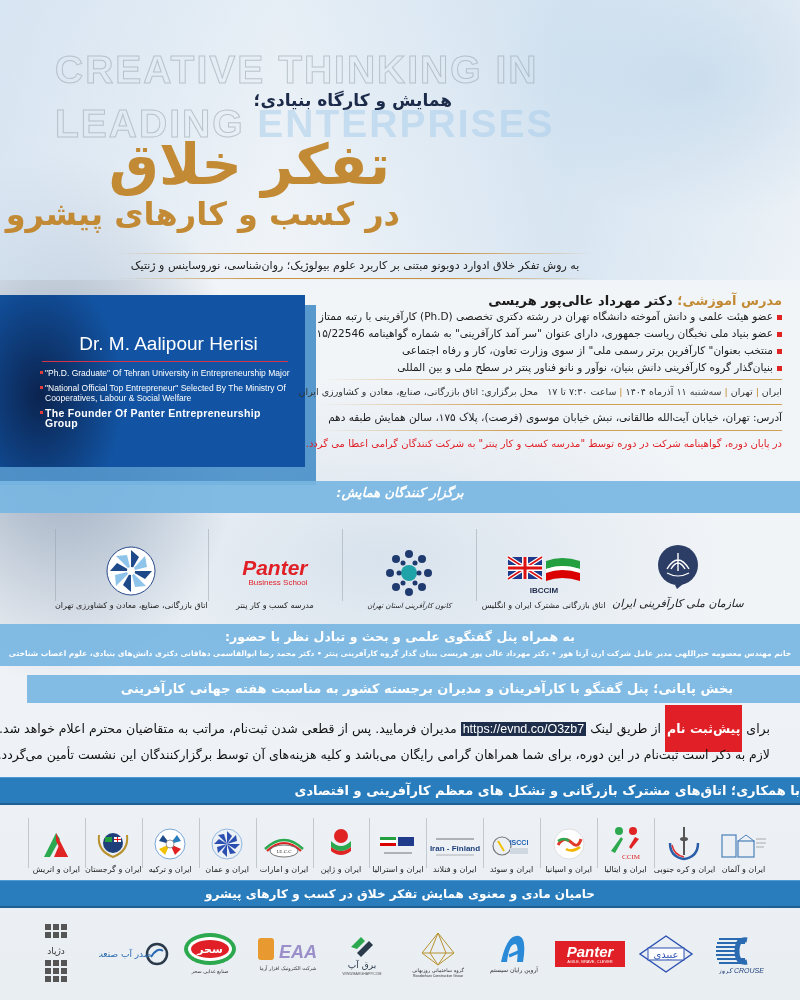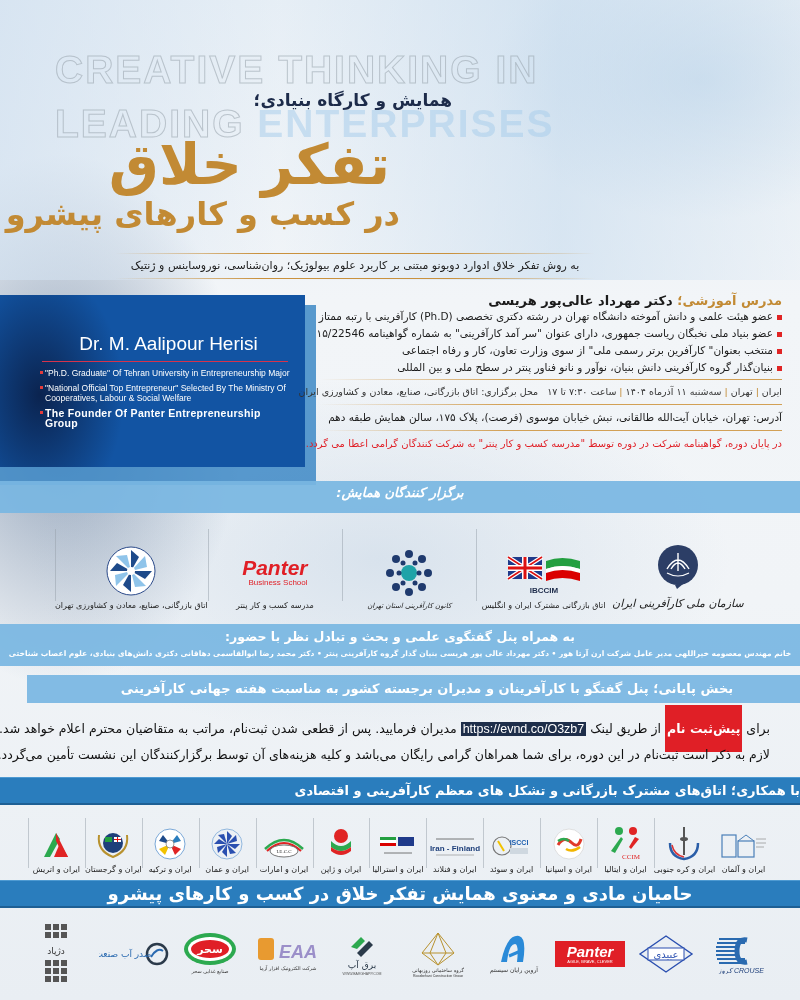--- a/index.html
+++ b/index.html
@@ -401,21 +401,21 @@
     <div class="divider-v"></div>
     <svg width="32" height="32" viewBox="0 0 32 32">
         <path d="M4 28 L16 4 L20 10 L10 28 Z" fill="#2ca94f"></path>
         <path d="M14 28 L20 14 L28 28 Z" fill="#e02424"></path>
         <path d="M16 4 L28 28 L24 28 L16 12 Z" fill="#e02424"></path>
       </svg>
     <div class="cap">ایران و اتریش</div>
   </div>
 </div>
 
-<div class="band band-dark" style="top:880px;height:28px;font-size:18px;line-height:26px;">
+<div class="band band-dark" style="top:880px;height:28px;font-size:12px;line-height:26px;">
   <span>حامیان مادی و معنوی همایش تفکر خلاق در کسب و کارهای پیشرو</span>
 </div>
 
 <div class="logo-row" style="top:918px;height:72px;padding:0 20px;align-items:center;">
   <div class="logo-cell" style="justify-content:center;">
     <svg width="62" height="40" viewBox="0 0 62 40">
         <g fill="#2a6ab0">
           <rect x="8" y="4" width="26" height="2"></rect>
           <rect x="6" y="8" width="28" height="2"></rect>
           <rect x="5" y="12" width="22" height="2"></rect>

